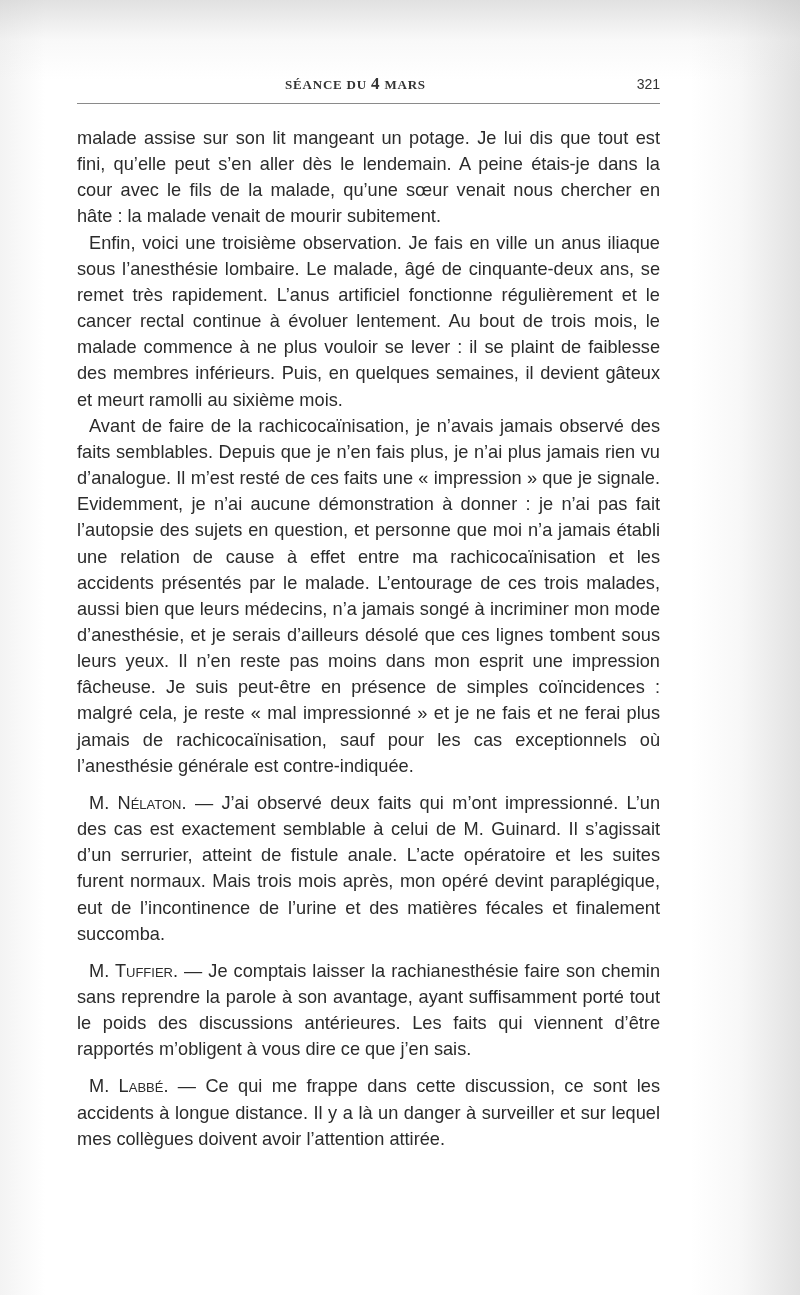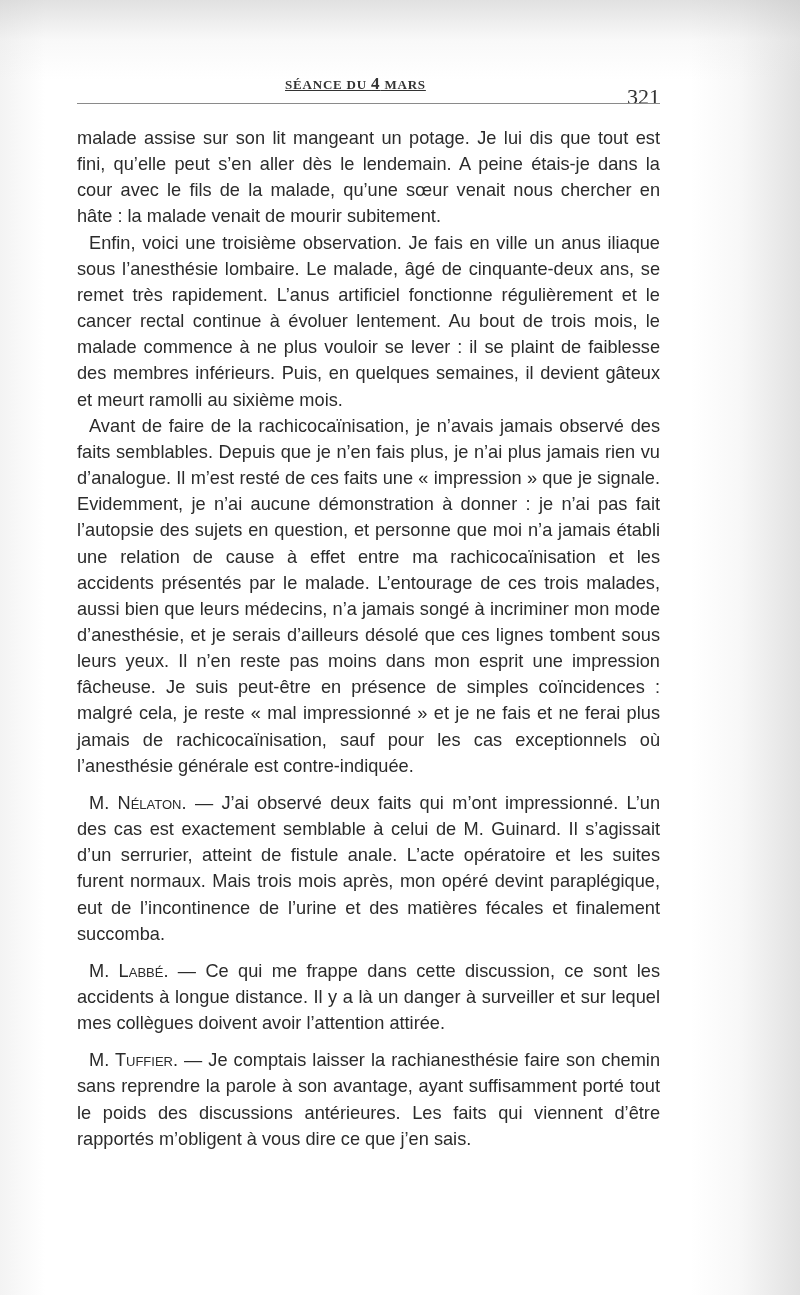--- a/index.html
+++ b/index.html
@@ -17,26 +17,25 @@
         linear-gradient(to right, rgba(225,225,225,0.4) 0px, rgba(255,255,255,0) 45px),
         #ffffff;
     }
     .header {
       position: absolute; left: 77px; top: 72px; width: 583px; height: 28px;
     }
     .running-title {
       position: absolute; left: 208px; top: 2px;
       font-size: 13px; letter-spacing: 0.8px; font-weight: bold; color: #333;
       font-family: "Liberation Serif", serif;
-      text-decoration: underline;
     }
     .running-title .num { font-size: 17px; }
     .page-number {
-      position: absolute; right: 0px; top: 12px;
-      font-size: 22px; color: #333; font-family: Liberation Serif, serif;
+      position: absolute; right: 0px; top: 4px;
+      font-size: 14px; color: #333; font-family: Liberation Sans, sans-serif;
     }
     .header-rule {
       position: absolute; left: 0; right: 0; top: 31px; height: 0;
       border-top: 1px solid #8a8a8a;
     }
     .body-text {
       position: absolute; left: 77px; top: 125px; width: 583px;
       font-family: Liberation Sans, sans-serif;
       font-size: 18.2px; line-height: 26.15px;
       text-align: justify; color: #2b2b2b;
@@ -57,16 +56,16 @@
   <div class="header-rule"></div>
 </div>
 
 <div class="body-text">
   <p>malade assise sur son lit mangeant un potage. Je lui dis que tout est fini, qu’elle peut s’en aller dès le lendemain. A peine étais-je dans la cour avec le fils de la malade, qu’une sœur venait nous chercher en hâte : la malade venait de mourir subitement.</p>
   <p class="indent">Enfin, voici une troisième observation. Je fais en ville un anus iliaque sous l’anesthésie lombaire. Le malade, âgé de cinquante-deux ans, se remet très rapidement. L’anus artificiel fonctionne régulièrement et le cancer rectal continue à évoluer lentement. Au bout de trois mois, le malade commence à ne plus vouloir se lever : il se plaint de faiblesse des membres inférieurs. Puis, en quelques semaines, il devient gâteux et meurt ramolli au sixième mois.</p>
   <p class="indent">Avant de faire de la rachicocaïnisation, je n’avais jamais observé des faits semblables. Depuis que je n’en fais plus, je n’ai plus jamais rien vu d’analogue. Il m’est resté de ces faits une « impression » que je signale. Evidemment, je n’ai aucune démonstration à donner : je n’ai pas fait l’autopsie des sujets en question, et personne que moi n’a jamais établi une relation de cause à effet entre ma rachicocaïnisation et les accidents présentés par le malade. L’entourage de ces trois malades, aussi bien que leurs médecins, n’a jamais songé à incriminer mon mode d’anesthésie, et je serais d’ailleurs désolé que ces lignes tombent sous leurs yeux. Il n’en reste pas moins dans mon esprit une impression fâcheuse. Je suis peut-être en présence de simples coïncidences : malgré cela, je reste « mal impressionné » et je ne fais et ne ferai plus jamais de rachicocaïnisation, sauf pour les cas exceptionnels où l’anesthésie générale est contre-indiquée.</p>
 
   <p class="indent gap"><span class="sc">M. Nélaton.</span><span> — J’ai observé deux faits qui m’ont impressionné. L’un des cas est exactement semblable à celui de M. Guinard. Il s’agissait d’un serrurier, atteint de fistule anale. L’acte opératoire et les suites furent normaux. Mais trois mois après, mon opéré devint paraplégique, eut de l’incontinence de l’urine et des matières fécales et finalement succomba.</span></p>
 
+  <p class="indent gap"><span class="sc">M. Tuffier.</span><span> — Je comptais laisser la rachianesthésie faire son chemin sans reprendre la parole à son avantage, ayant suffisamment porté tout le poids des discussions antérieures. Les faits qui viennent d’être rapportés m’obligent à vous dire ce que j’en sais.</span></p>
+
   <p class="indent gap"><span class="sc">M. Labbé.</span><span> — Ce qui me frappe dans cette discussion, ce sont les accidents à longue distance. Il y a là un danger à surveiller et sur lequel mes collègues doivent avoir l’attention attirée.</span></p>
-
-  <p class="indent gap"><span class="sc">M. Tuffier.</span><span> — Je comptais laisser la rachianesthésie faire son chemin sans reprendre la parole à son avantage, ayant suffisamment porté tout le poids des discussions antérieures. Les faits qui viennent d’être rapportés m’obligent à vous dire ce que j’en sais.</span></p>
 </div>
 
 </body></html>

